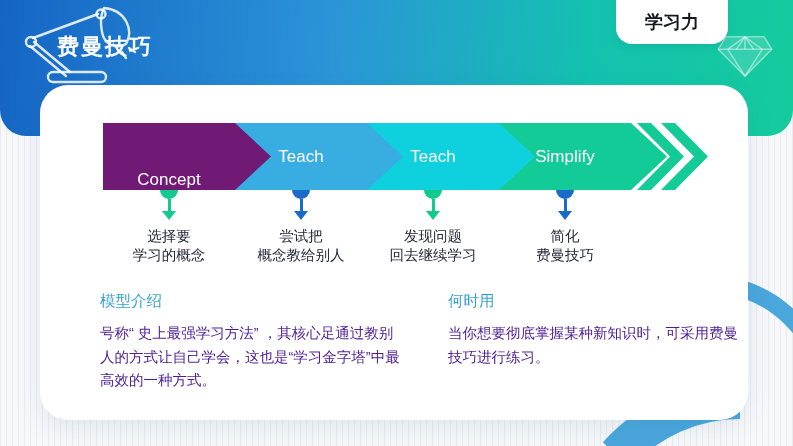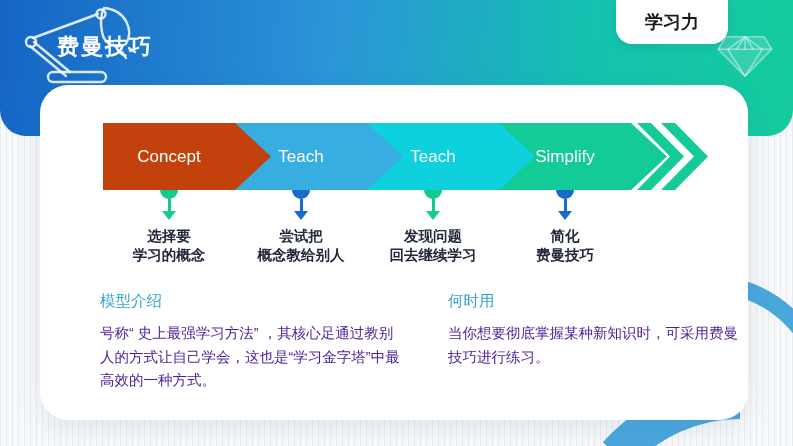--- a/index.html
+++ b/index.html
@@ -54,21 +54,21 @@
   .tail.t1{left:597px;} .tail.t2{left:621px;}
   
   .step-cols{position:absolute; left:63px; top:96px; display:flex;}
   .step-col{width:132px; display:flex; flex-direction:column; align-items:center;}
   .marker{display:flex; flex-direction:column; align-items:center;}
   .marker .dot{width:18px; height:18px; border-radius:50%;}
   .marker .stem{width:3px; height:12px;}
   .marker .head{width:0; height:0; border-left:7px solid transparent; border-right:7px solid transparent; border-top:9px solid;}
   .step-desc{
     margin-top:7px; text-align:center; color:#23283a;
-    font-size:14.5px; line-height:18.5px; font-weight:700;
+    font-size:14.5px; line-height:18.5px; font-weight:400;
   }
   
   .section{position:absolute; top:206px; width:302px;}
   .section.left{left:60px;} .section.right{left:408px;}
   .section-heading{
     font-size:15.5px; font-weight:normal; margin-bottom:10px;
     background:linear-gradient(90deg,#2f9ad0,#1fc3a0);
     -webkit-background-clip:text; background-clip:text; color:transparent;
   }
   .section-body{font-size:14.5px; line-height:23.5px; color:#4c1d95;}
@@ -111,21 +111,21 @@
   </svg>
 
   <svg class="rings" width="793" height="446" viewBox="0 0 793 446" fill="none">
     <path d="M 726 285 A 122 122 0 0 1 826 388" stroke="#4aa7dc" stroke-width="17"></path>
     <path d="M 617 455 A 165 165 0 0 1 740 400" stroke="#4aa7dc" stroke-width="38"></path>
   </svg>
 
   <div class="card">
 
     <div class="chevrons">
-      <div class="chev z4" style="background: #c2410c;">
+      <div class="chev z4" style="background: #701a75; align-items: flex-end;">
         <span>Concept</span>
       </div>
       <div class="chev z3" style="background: rgb(56, 173, 226);">
         <span>Teach</span>
       </div>
       <div class="chev z2" style="background: rgb(15, 208, 221);">
         <span>Teach</span>
       </div>
       <div class="chev z1" style="background: rgb(19, 203, 150);">
         <span>Simplify</span>

